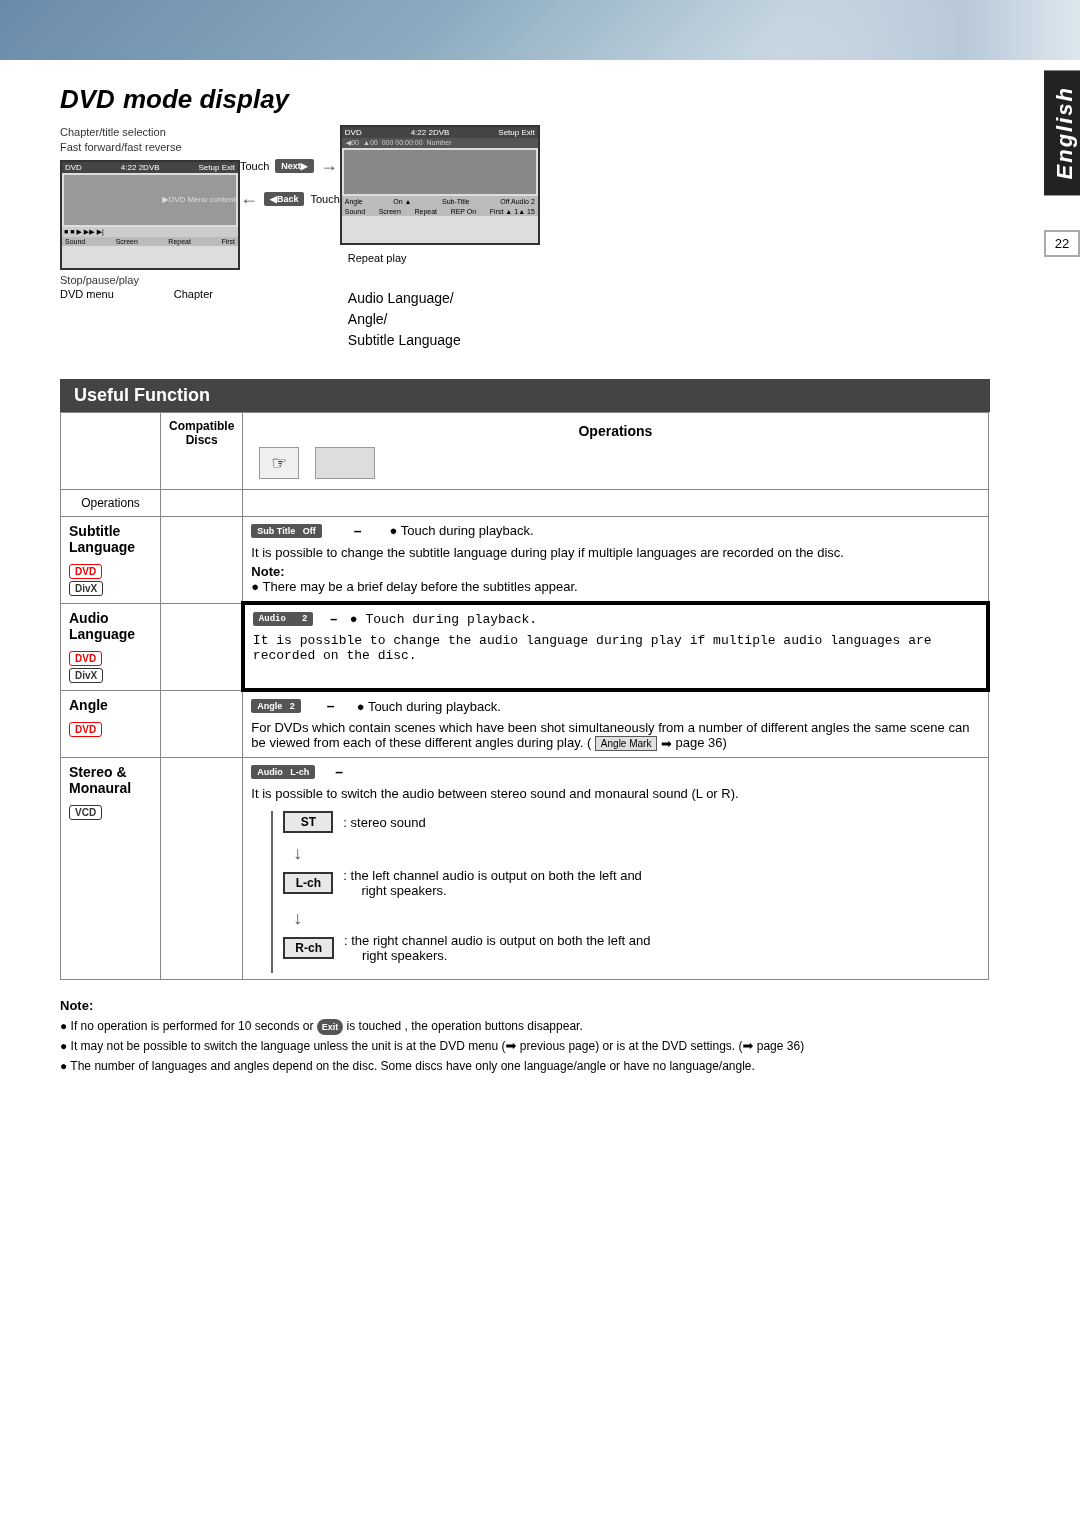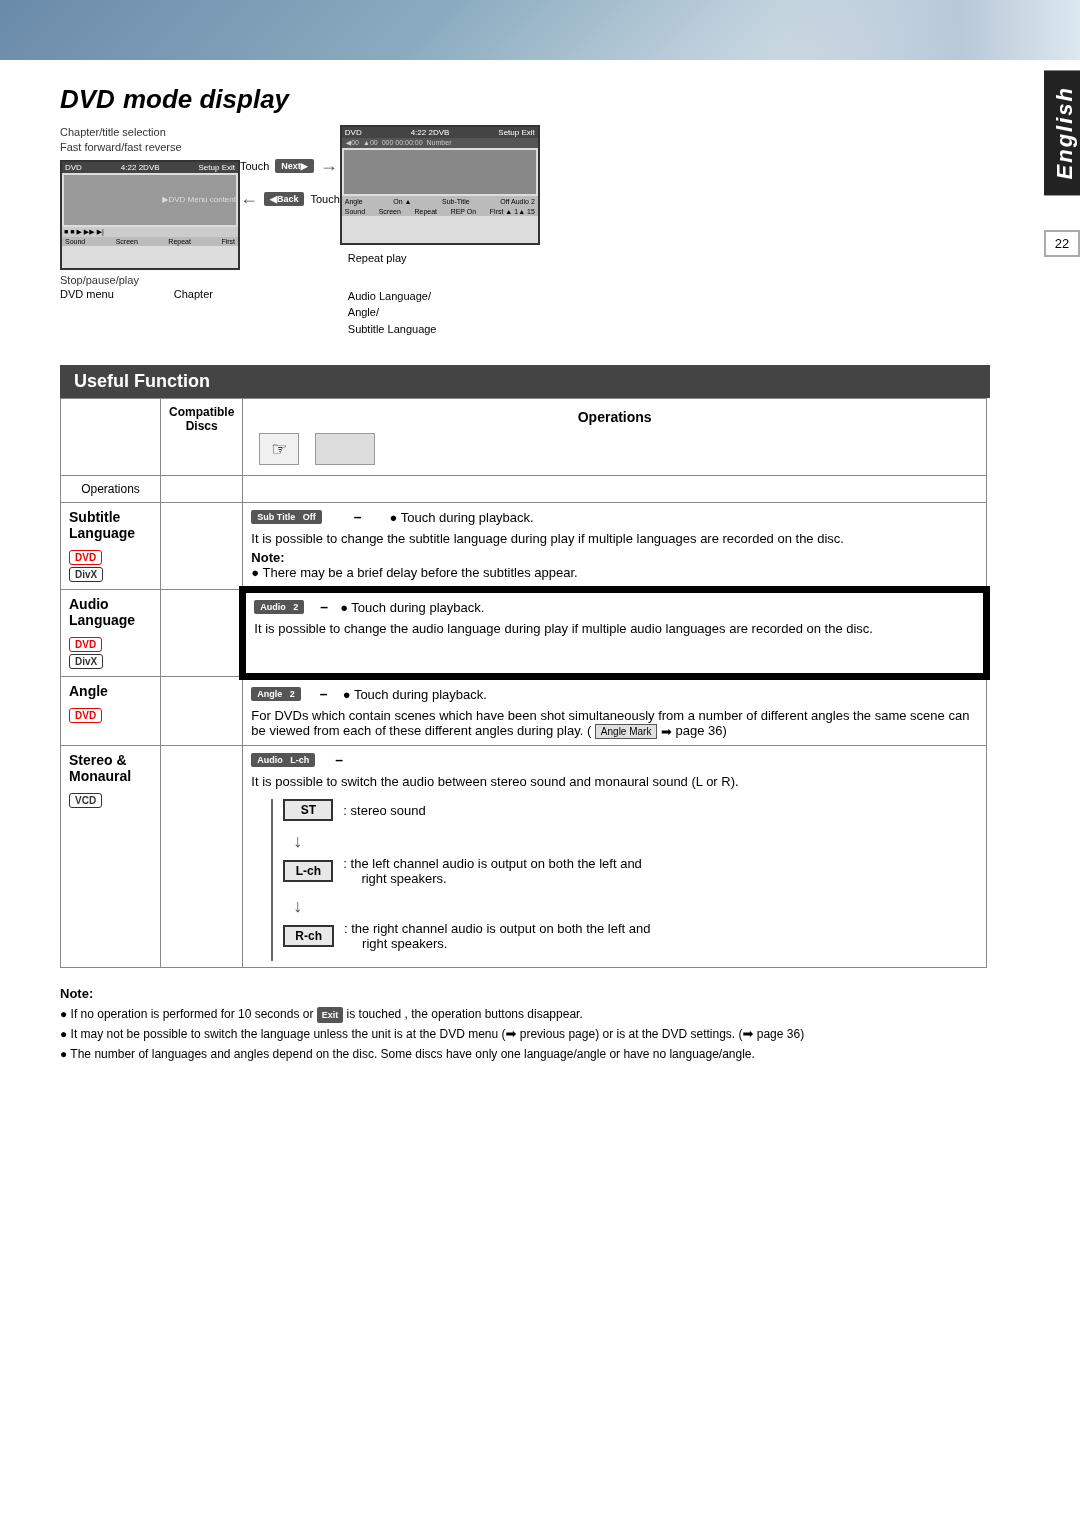--- a/index.html
+++ b/index.html
@@ -340,21 +340,21 @@
       font-size: 16px;
       font-weight: bold;
     }
 
     .inline-btn {
       display: inline-block;
       background: #555;
       color: #fff;
       font-size: 9px;
       padding: 1px 5px;
-      border-radius: 2px;
+      border-radius: 8px;
       font-weight: bold;
       vertical-align: middle;
     }
     .arrow-symbol {
       font-size: 13px;
       vertical-align: middle;
     }
 
     .angle-mark-btn {
       display: inline-block;
@@ -457,21 +457,21 @@
           <div style="display:flex; justify-content:space-between; background:#bbb; padding:1px 3px; font-size:7px;">
             <span>Sound</span>
               <span>Screen</span>
               <span>Repeat</span>
               <span>REP On</span>
               <span>First ▲ 1▲ 15</span>
           </div>
         </div>
         <div class="dvd-right-labels">
           <div style="margin-top:4px; font-size:11px;">Repeat play</div>
-          <div style="margin-top:20px; font-size:11px; line-height:1.5;">Audio Language/<br>Angle/<br>Subtitle Language</div>
+          <div style="margin-top:20px; font-size:14px; line-height:1.5;">Audio Language/<br>Angle/<br>Subtitle Language</div>
         </div>
       </div>
     </div>
   </div>
 
   <div class="useful-function-section">
     <div class="useful-function-title">Useful Function</div>
 
     <table class="uf-table">
 
@@ -521,40 +521,40 @@
 
       <tr>
         <td style="border:1px solid #888; vertical-align:top; padding:6px 8px;">
           <span class="section-label">Audio Language</span>
           <div style="margin-top:8px;">
             <div class="disc-badge disc-badge-dvd">DVD</div><br>
             <div class="disc-badge disc-badge-divx">DivX</div>
           </div>
         </td>
         <td style="border:1px solid #888;"></td>
-        <td style="border:7px solid #000000; padding:6px 8px;">
+        <td style="border:4px solid #000000; padding:6px 8px;font-family:Liberation Mono, monospace;">
           <div style="display:flex; align-items:center; gap:6px; margin-bottom:6px;">
             <span class="op-button">Audio &nbsp; 2</span>
             <span class="op-dash">–</span>
             <span>● Touch during playback.</span>
           </div>
           <div>It is possible to change the audio language during play if multiple audio languages are recorded on the disc.</div>
         </td>
       </tr>
 
       <tr>
         <td style="border:1px solid #888; vertical-align:top; padding:6px 8px;">
           <span class="section-label">Angle</span>
           <div style="margin-top:8px;">
             <div class="disc-badge disc-badge-dvd">DVD</div>
           </div>
         </td>
         <td style="border:1px solid #888;"></td>
         <td style="border:1px solid #888; padding:6px 8px;">
-          <div style="display:flex; align-items:center; gap:9px; margin-bottom:6px;">
+          <div style="display:flex; align-items:center; gap:16px; margin-bottom:6px;">
             <span class="op-button">Angle &nbsp; 2</span>
             <span class="op-dash">–</span>
             <span>● Touch during playback.</span>
           </div>
           <div>For DVDs which contain scenes which have been shot simultaneously from a number of different angles the same scene can be viewed from each of these different angles during play. ( <span class="angle-mark-btn">Angle Mark</span> <span class="arrow-symbol">➡</span> page 36)</div>
         </td>
       </tr>
 
       <tr>
         <td style="border:1px solid #888; vertical-align:top; padding:6px 8px;">

